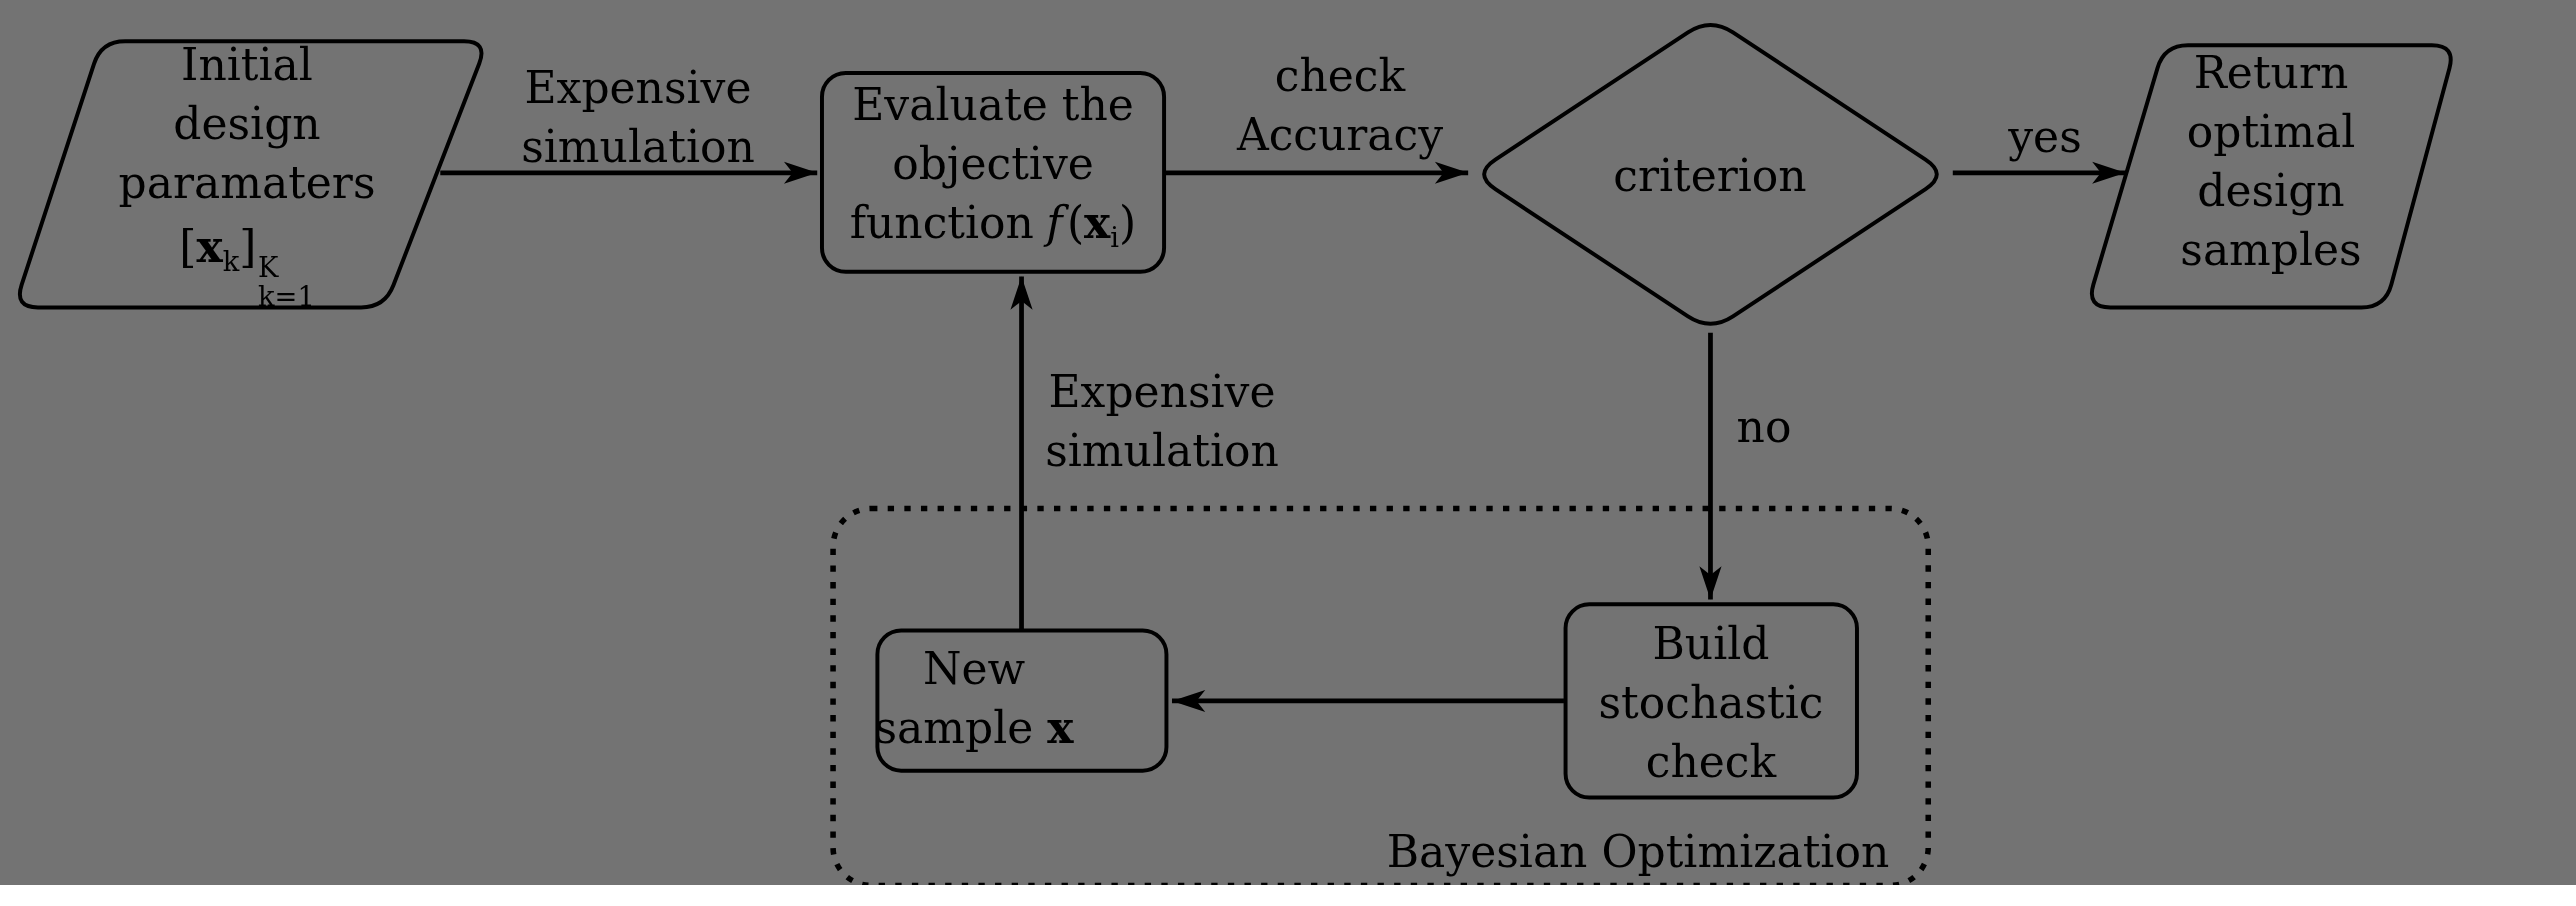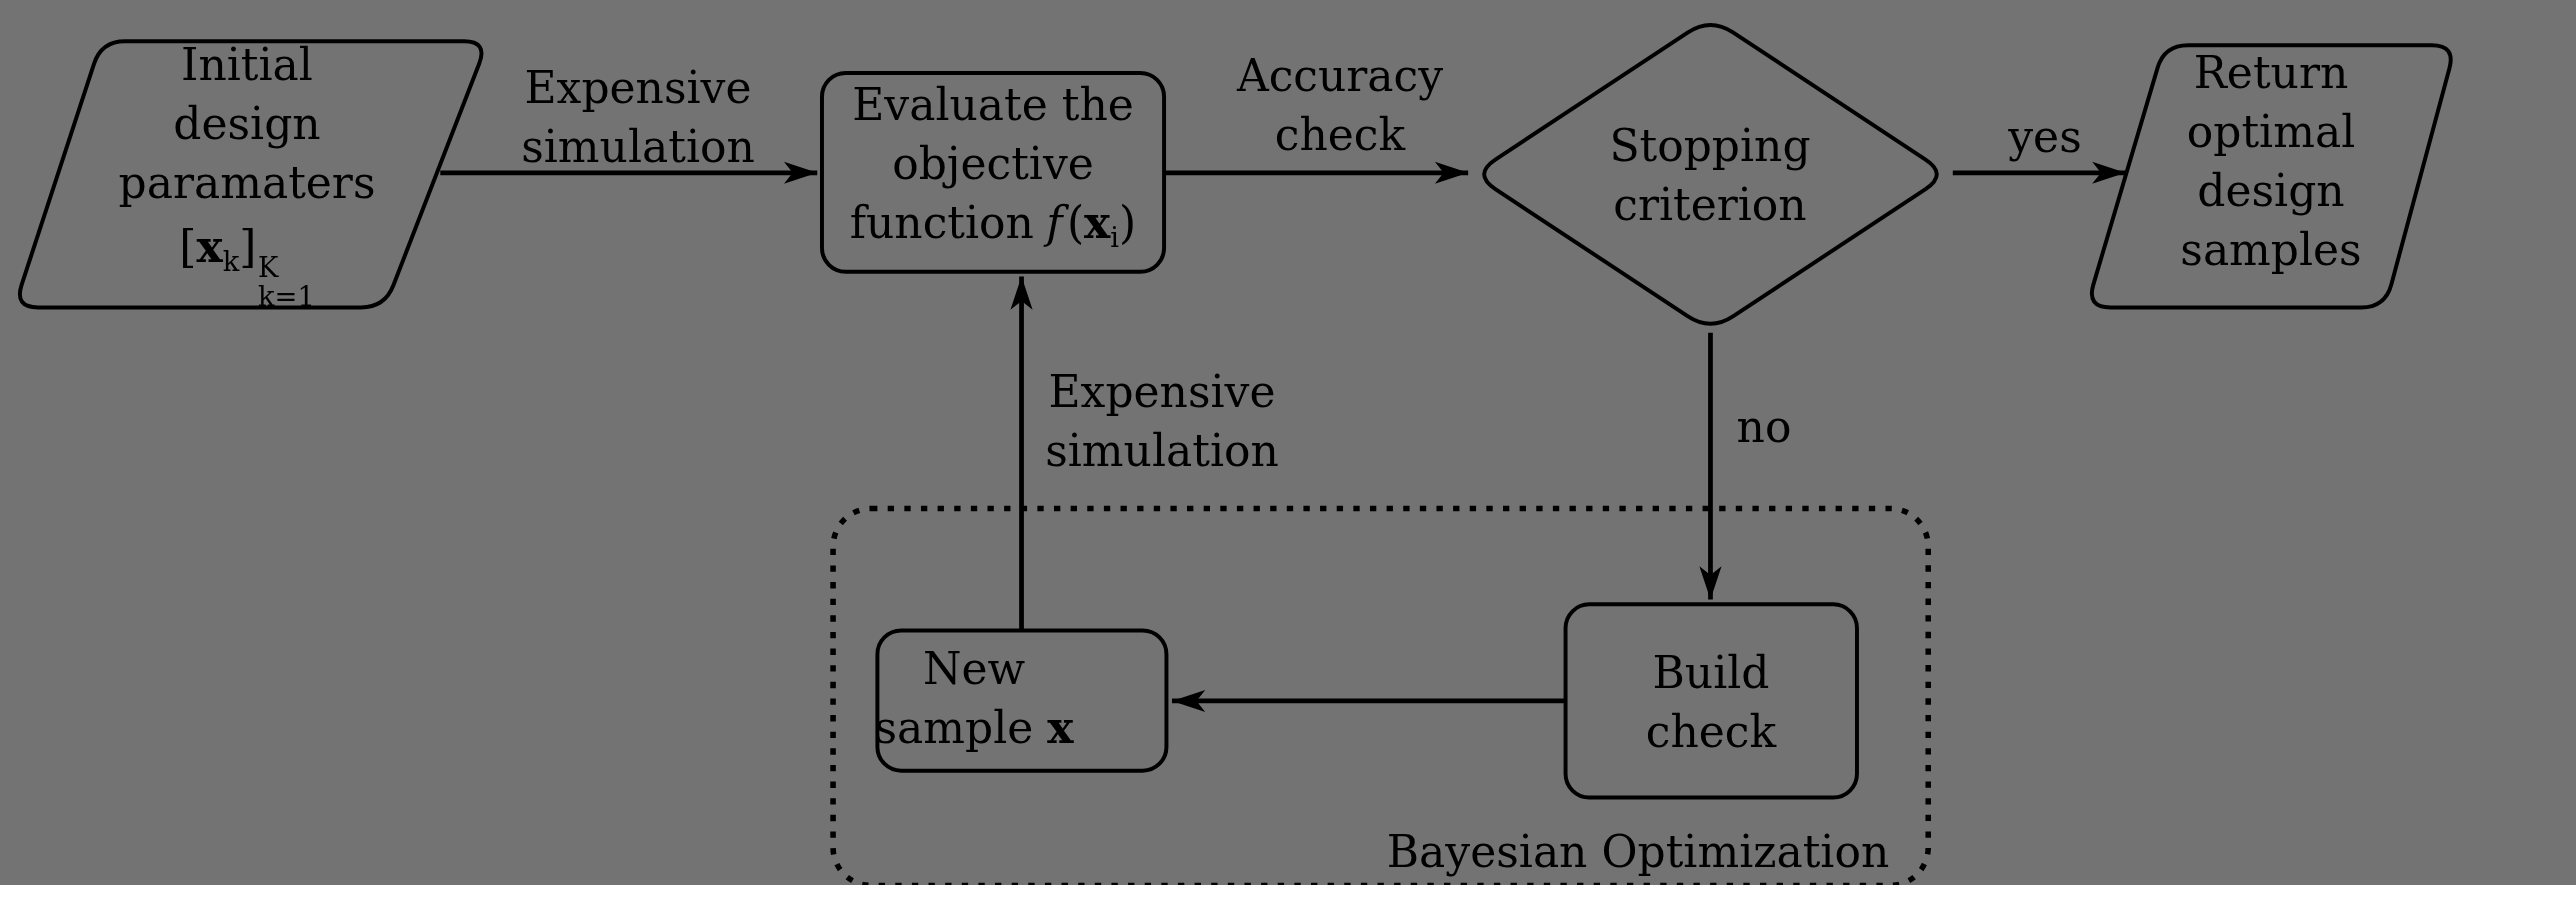--- a/index.html
+++ b/index.html
@@ -80,26 +80,25 @@
 
   <div class="lbl" style="left:993px;top:171px">
     <div>Evaluate the</div>
     <div>objective</div>
     <div>
       <span>function</span><span class="fn-f">f</span><span>(</span><span class="bold-var">x</span><sub class="small">i</sub><span>)</span>
     </div>
   </div>
 
   <div class="lbl" style="left:1340px;top:105px">
+    <div>check</div>
     <div>Accuracy</div>
-    <div>check</div>
   </div>
 
   <div class="lbl" style="left:1710px;top:175px">
-    <div>Stopping</div>
     <div>criterion</div>
   </div>
 
   <div class="lbl" style="left:2045px;top:136px">yes</div>
   <div class="lbl" style="left:1764px;top:426px">no</div>
 
   <div class="lbl" style="left:2271px;top:161px">
     <div>Return</div>
     <div>optimal</div>
     <div>design</div>
@@ -107,20 +106,21 @@
   </div>
 
   <div class="lbl" style="left:1162px;top:421px">
     <div>Expensive</div>
     <div>simulation</div>
   </div>
 
 
   <div class="lbl" style="left:1711px;top:702px">
     <div>Build</div>
+    <div>stochastic</div>
     <div>check</div>
   </div>
 
   <div class="lbl" style="left:974px;top:698px">
     <div>New</div>
     <div>
       <span>sample </span><span class="bold-var">x</span>
     </div>
   </div>
 

